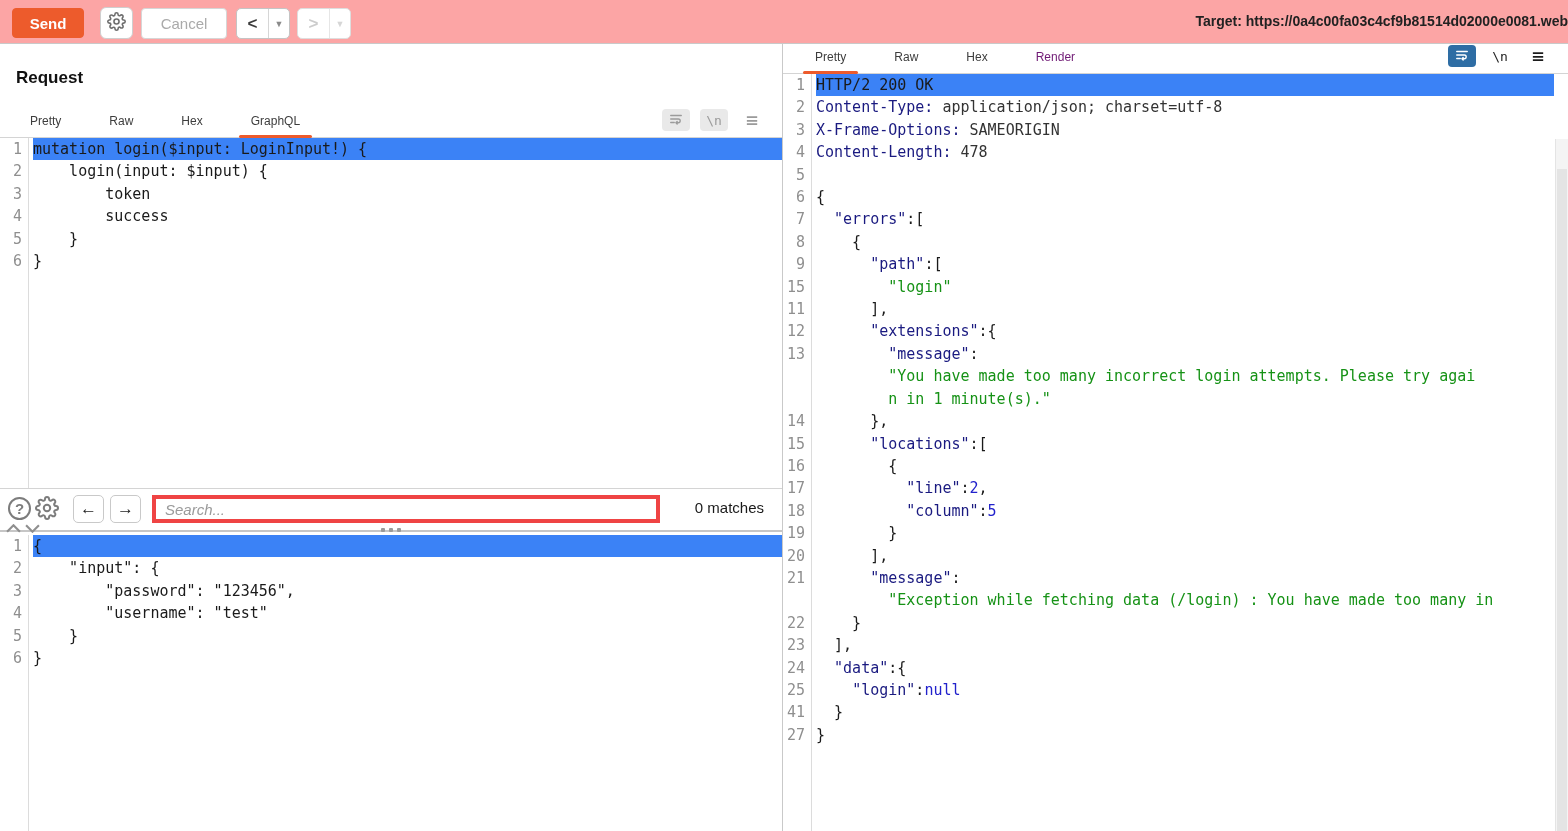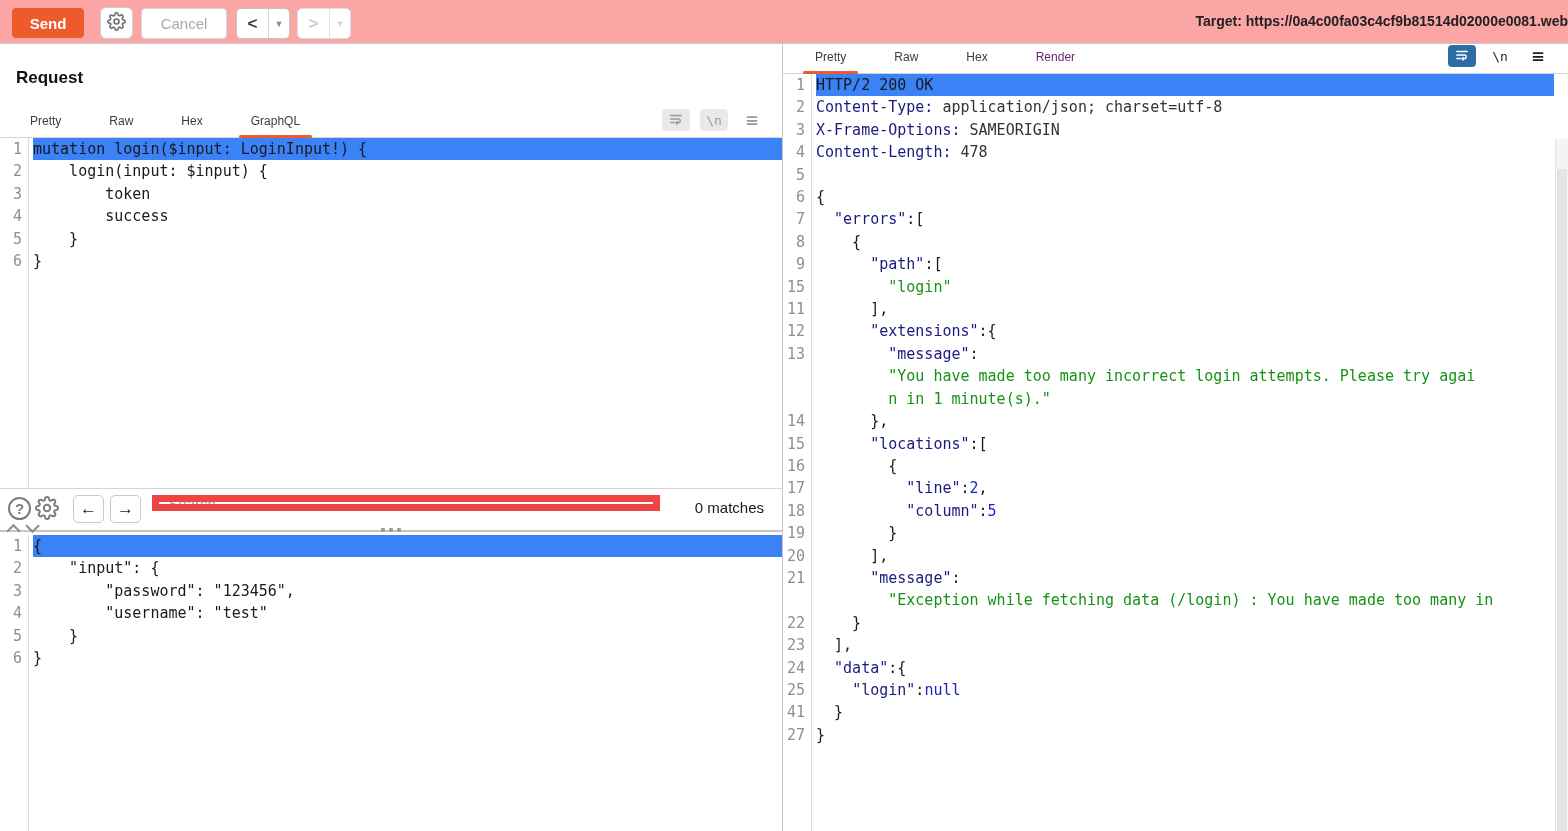--- a/index.html
+++ b/index.html
@@ -74,21 +74,21 @@
 
   
   .searchrow { height:39px; border-top:1px solid #d4d4d4; position:relative; display:flex; align-items:center; }
   .qicon { position:absolute; left:8px; top:8px; width:23px; height:23px; border:2px solid #7c7c7c; border-radius:50%;
     color:#7c7c7c; font-weight:bold; font-size:15px; display:flex; align-items:center; justify-content:center; }
   .sgear { position:absolute; left:35px; top:7px; color:#7c7c7c; }
   .navbtn { position:absolute; top:6px; width:31px; height:28px; border:1px solid #c9c9c9; border-radius:5px;
     display:flex; align-items:center; justify-content:center; font-size:17px; color:#222; background:#fff; }
   .navbtn.prev { left:73px; }
   .navbtn.next { left:110px; }
-  .searchbox { position:absolute; left:152px; top:6px; width:508px; height:16px; border:7px solid #ef4444;
+  .searchbox { position:absolute; left:152px; top:6px; width:508px; height:28px; border:4px solid #ef4444;
     font-size:15px; font-style:italic; color:#a21caf; padding:0 9px; outline:none; }
   .searchbox::placeholder { color:#9a9a9a; font-style:italic; }
   .matches { position:absolute; right:18px; top:10px; font-size:15px; color:#1a1a1a; }
 
   
   .splitter { height:8px; position:relative; cursor:row-resize; }
   .splitter .bar { position:absolute; top:3px; left:0; right:0; height:2px; background:#c6c6c6; }
   .splitter .dots { position:absolute; top:1px; left:50%; transform:translateX(-50%); display:flex; gap:4px; }
   .splitter .dots i { width:4px; height:4px; background:#9a9a9a; border-radius:1px; }
   .collapsers { position:absolute; left:6px; top:-8px; display:flex; gap:4px; }

